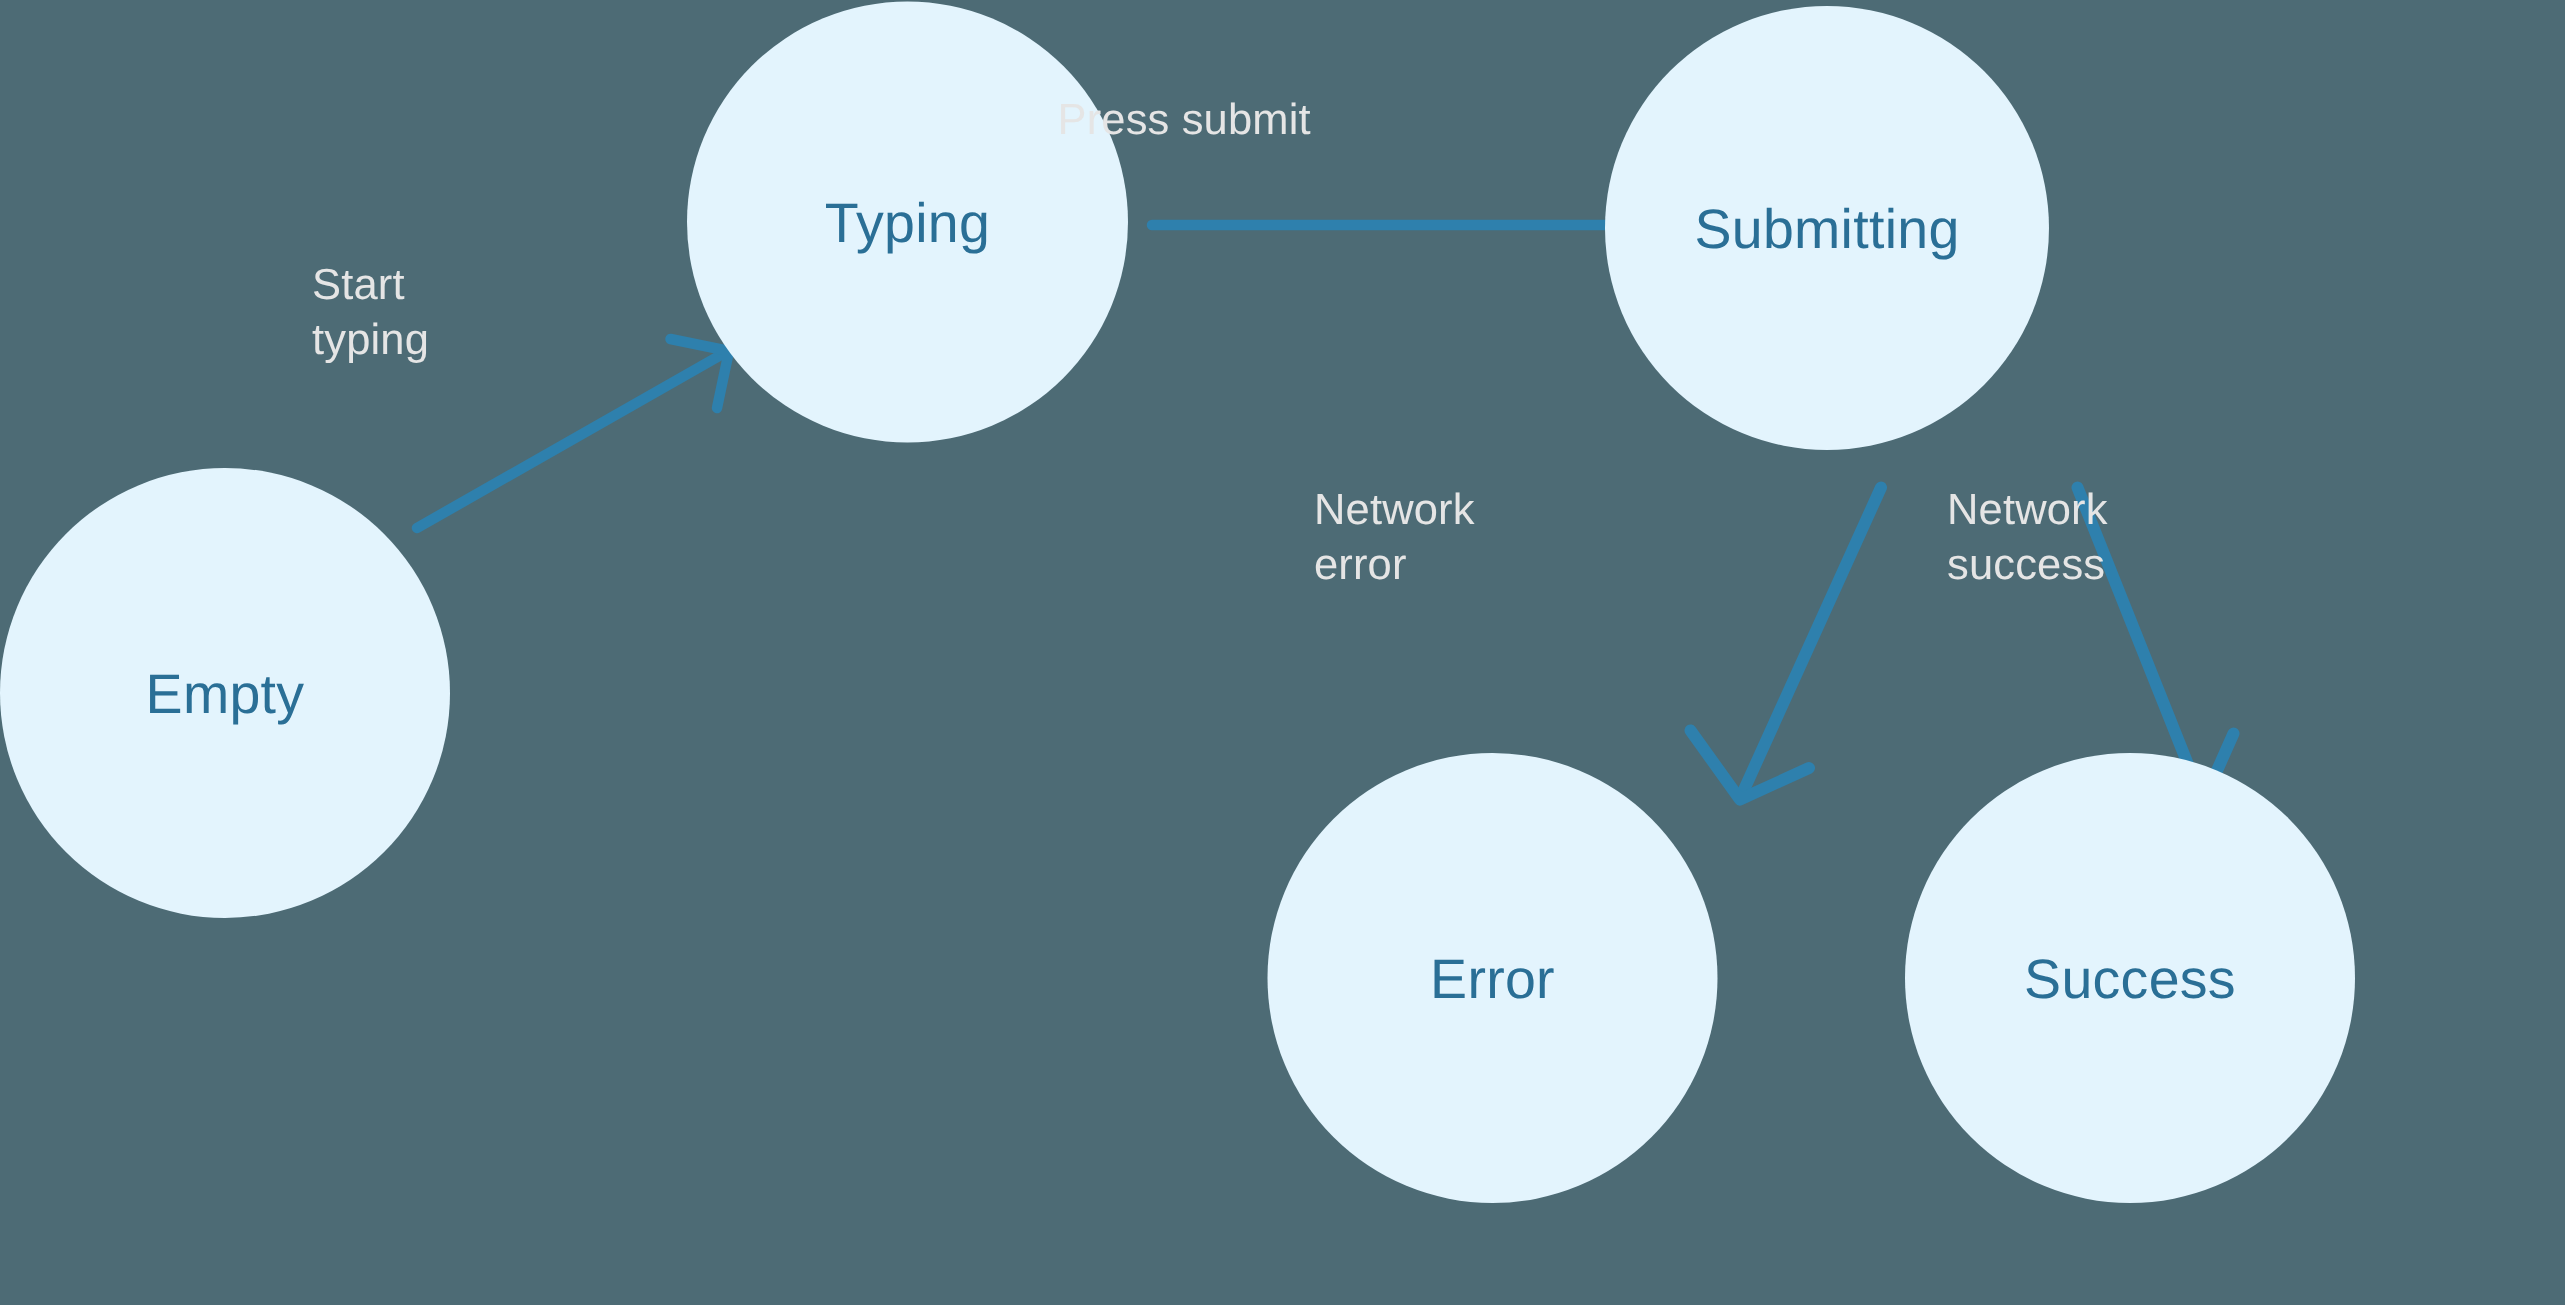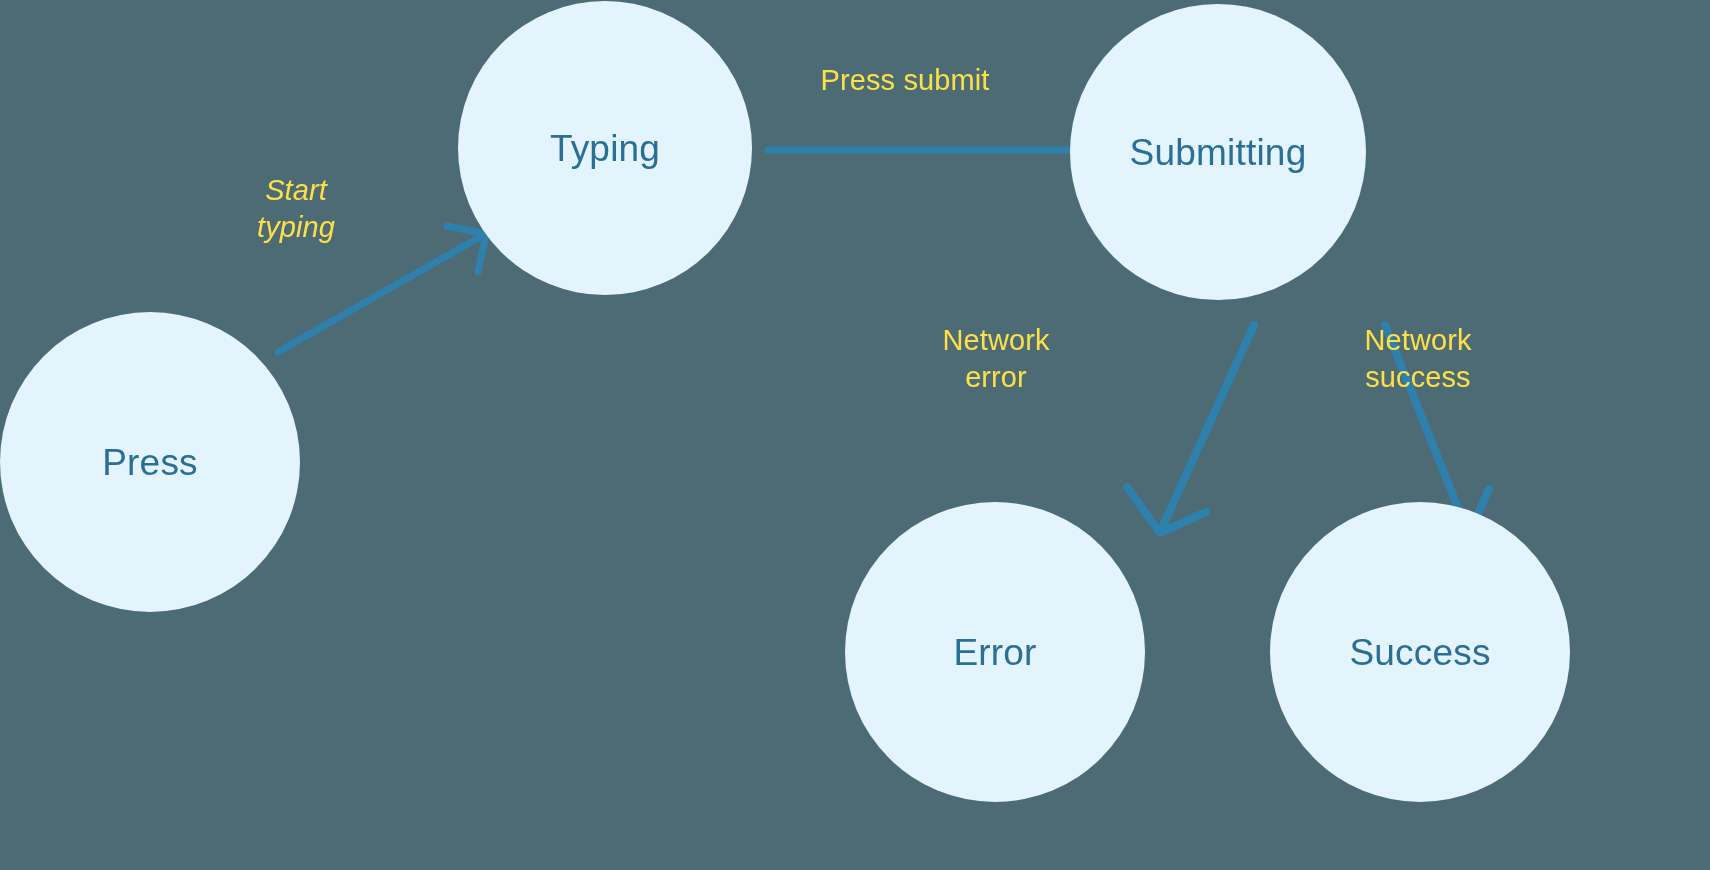--- a/index.html
+++ b/index.html
@@ -37,25 +37,24 @@
   .state-node-label {
     color: #2a6f96;
     font-size: 37px;
     font-weight: 400;
     letter-spacing: 0.2px;
     white-space: nowrap;
     line-height: 1;
   }
   .edge-label {
     position: absolute;
-    color: #fde047;
+    color: #e5e5e5;
     font-size: 29px;
     font-weight: 400;
     line-height: 1.28;
-    text-align: center;
     white-space: pre-line;
     letter-spacing: 0.1px;
   }
 </style>
 </head>
 <body>
 
 <div id="diagram-root">
 
   <svg id="edge-layer" viewBox="0 0 1710 870" xmlns="http://www.w3.org/2000/svg">
@@ -75,40 +74,40 @@
       <polyline points="1127,487 1160,533 1206,512" fill="none" stroke="#2e80ad" stroke-width="8" stroke-linecap="round" stroke-linejoin="round"></polyline>
     </g>
 
     <g>
       <line x1="1385" y1="325" x2="1466" y2="528" stroke="#2e80ad" stroke-width="8" stroke-linecap="round"></line>
       <polyline points="1427,513 1469,534 1489,489" fill="none" stroke="#2e80ad" stroke-width="8" stroke-linecap="round" stroke-linejoin="round"></polyline>
     </g>
   </svg>
 
   <div class="state-node" style="left:0px; top:312px; width:300px; height:300px;">
-    <span class="state-node-label">Press</span>
+    <span class="state-node-label">Empty</span>
   </div>
 
   <div class="state-node" style="left:458px; top:1px; width:294px; height:294px;">
     <span class="state-node-label">Typing</span>
   </div>
 
   <div class="state-node" style="left:1070px; top:4px; width:296px; height:296px;">
     <span class="state-node-label">Submitting</span>
   </div>
 
   <div class="state-node" style="left:845px; top:502px; width:300px; height:300px;">
     <span class="state-node-label">Error</span>
   </div>
 
   <div class="state-node" style="left:1270px; top:502px; width:300px; height:300px;">
     <span class="state-node-label">Success</span>
   </div>
 
-  <div class="edge-label" style="left:196px; top:172px; width:200px;font-style:italic;">Start
+  <div class="edge-label" style="left:208px; top:172px; width:200px;">Start
 typing</div>
 
   <div class="edge-label" style="left:705px; top:62px; width:400px;">Press submit</div>
 
   <div class="edge-label" style="left:876px; top:322px; width:240px;">Network
 error</div>
 
   <div class="edge-label" style="left:1298px; top:322px; width:240px;">Network
 success</div>
 

